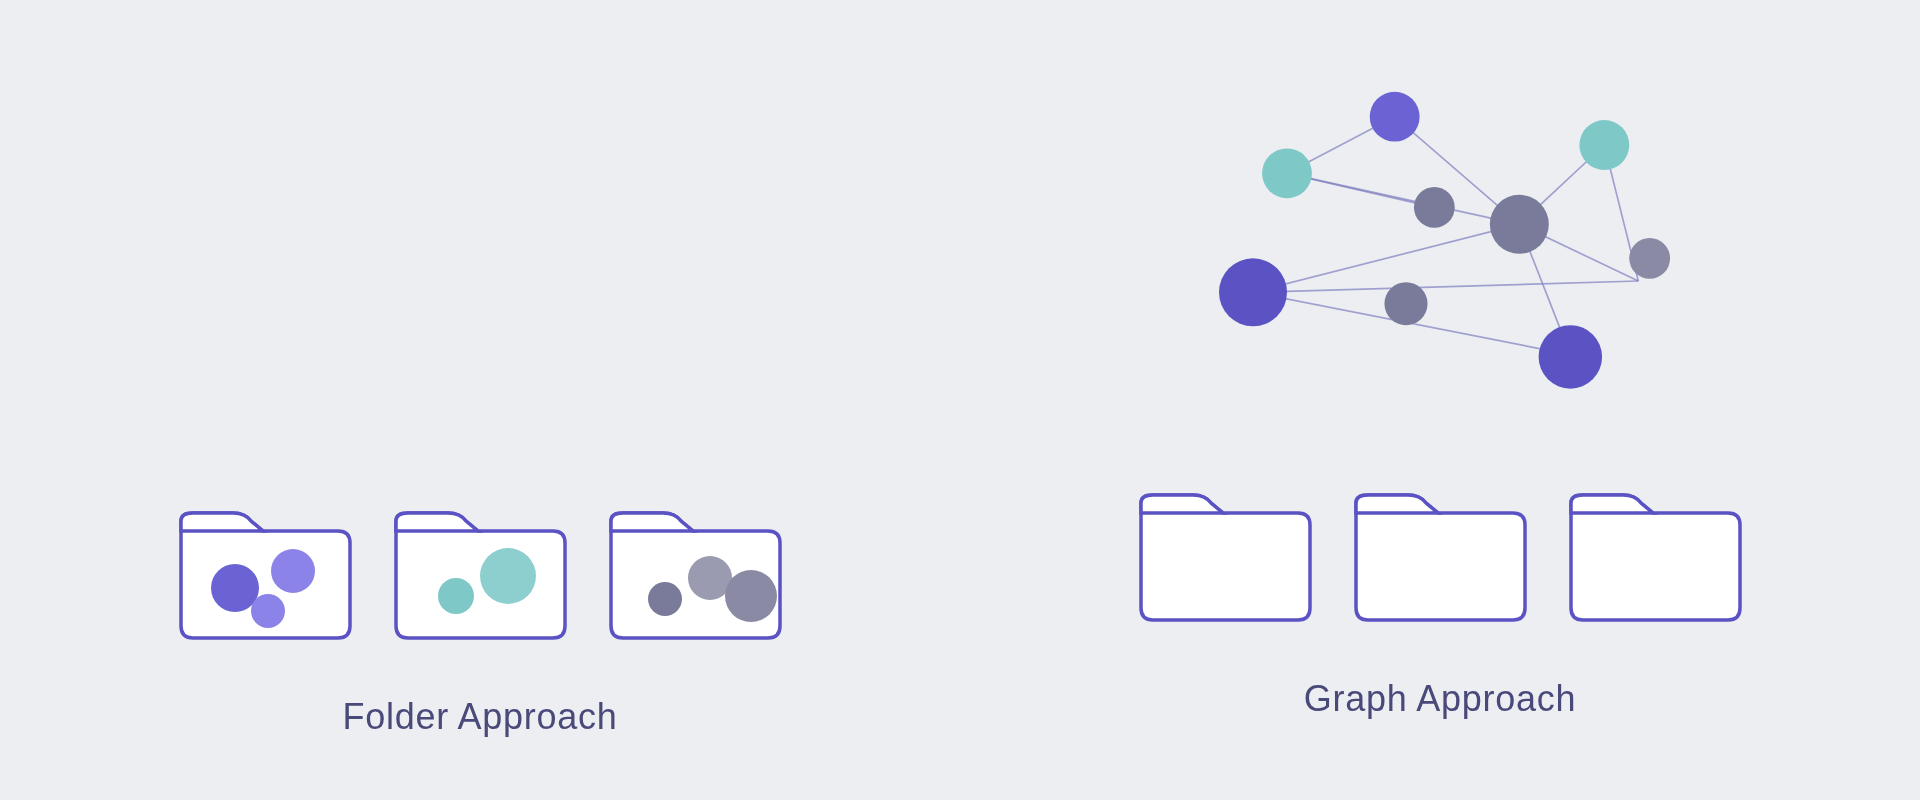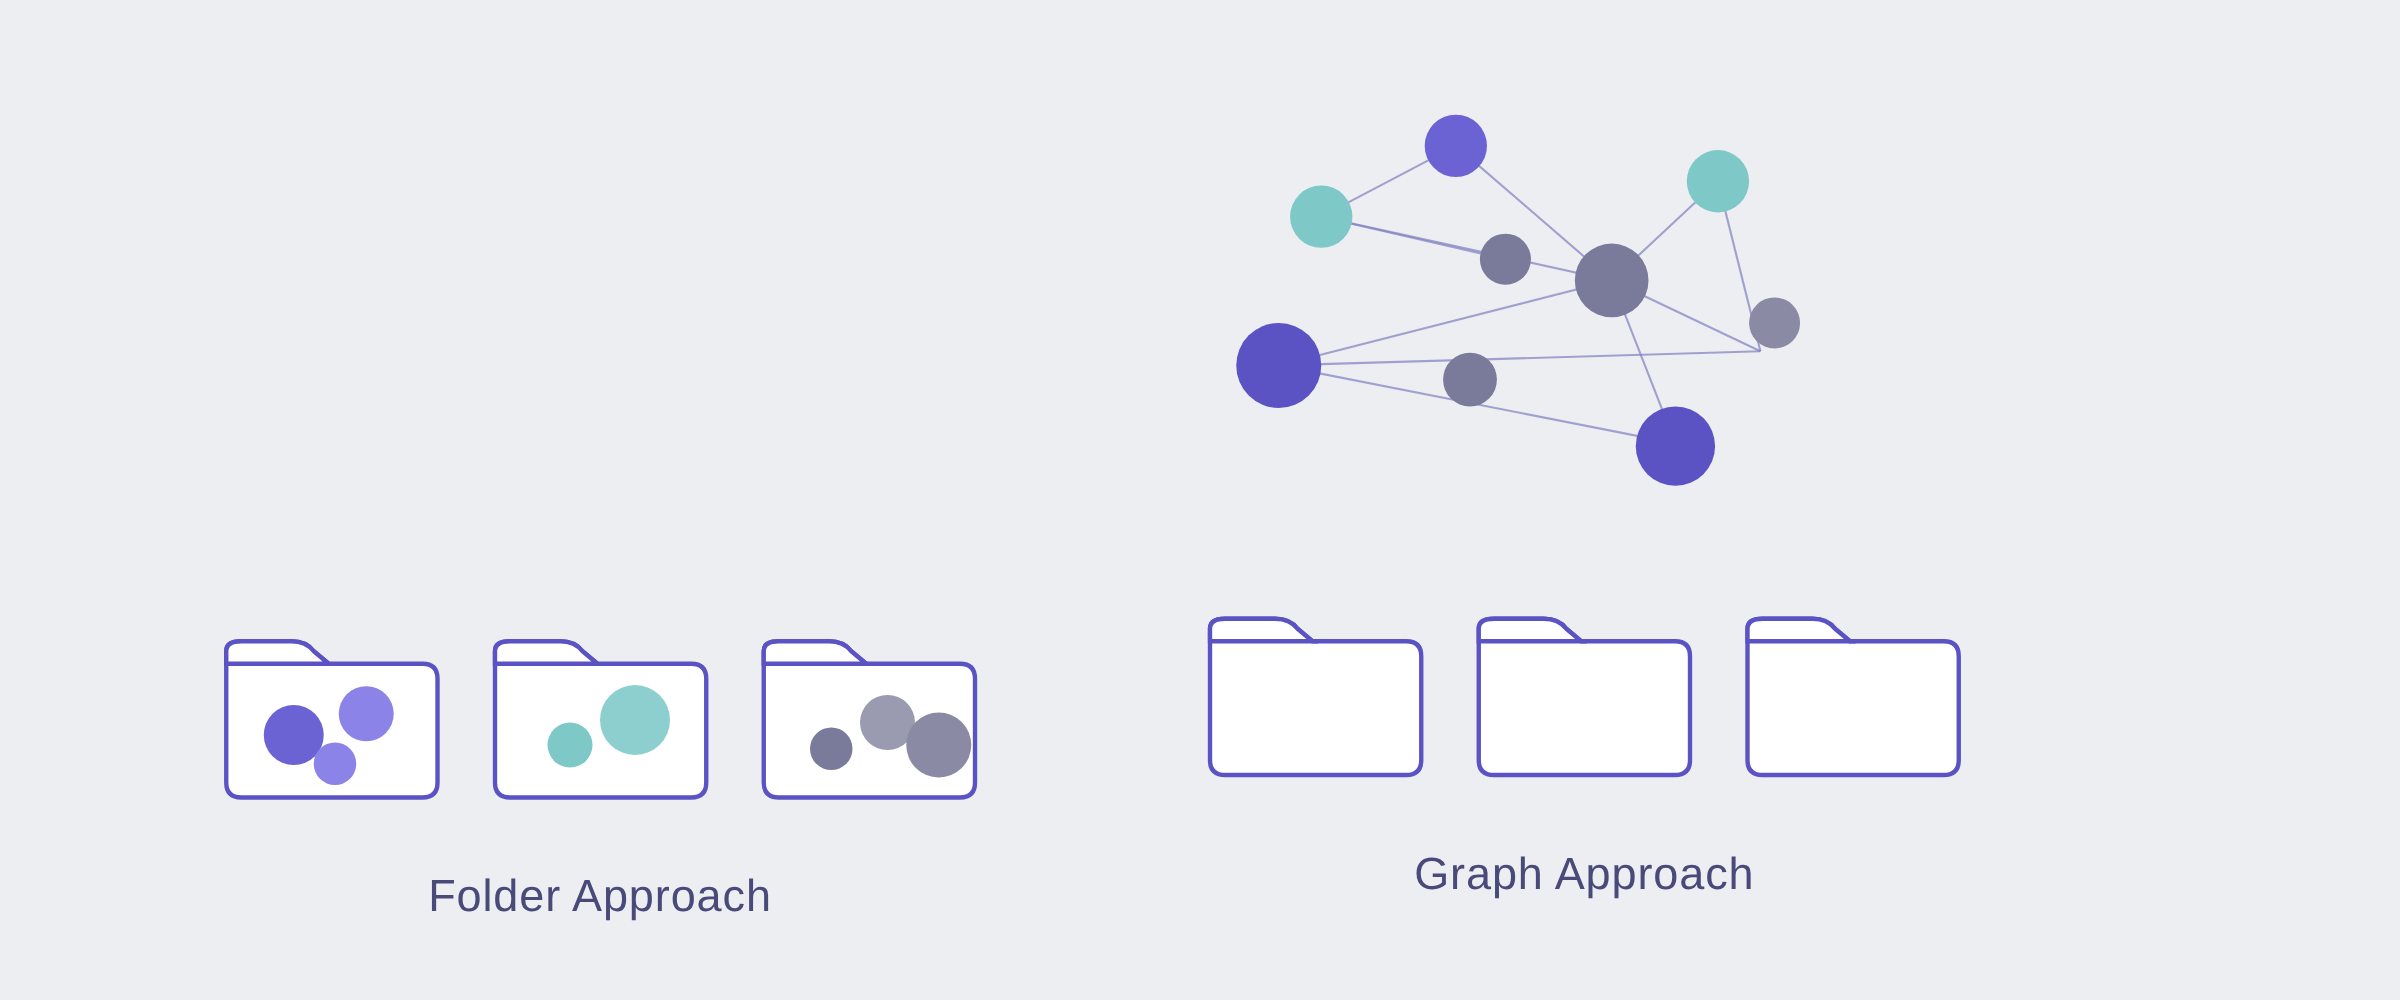--- a/index.html
+++ b/index.html
@@ -59,21 +59,21 @@
       font-size: 36px;
       font-weight: 500;
       color: #4A4A7A;
       letter-spacing: 0.02em;
     }
 
     
     .right-section {
       display: flex;
       flex-direction: column;
-      align-items: flex-start;
+      align-items: center;
       justify-content: space-between;
       width: 960px;
       height: 800px;
       padding-top: 60px;
       padding-bottom: 80px;
     }
 
     .graph-container {
       width: 500px;
       height: 340px;

